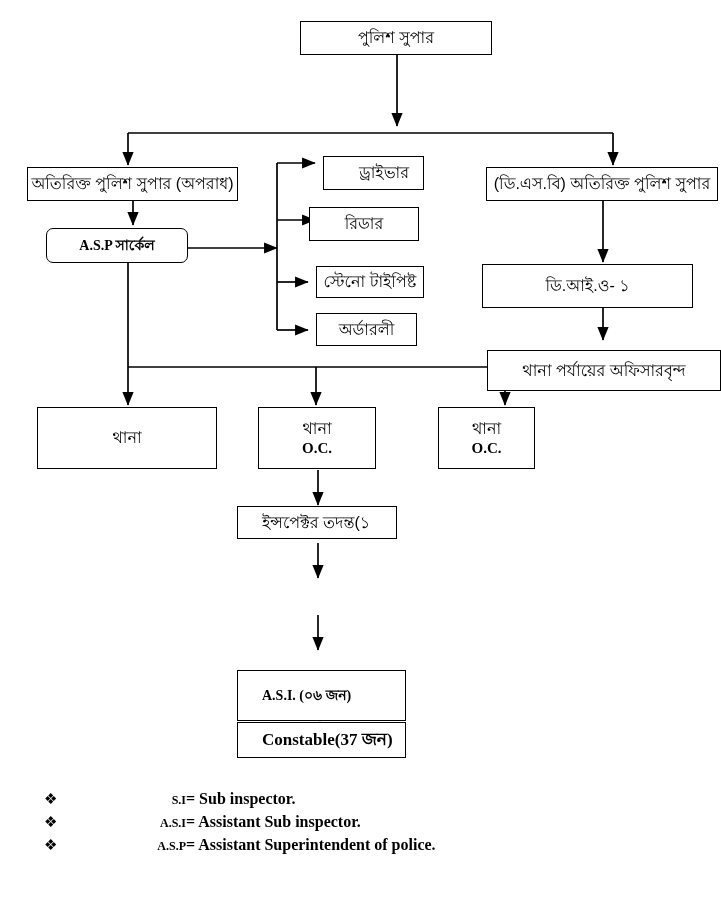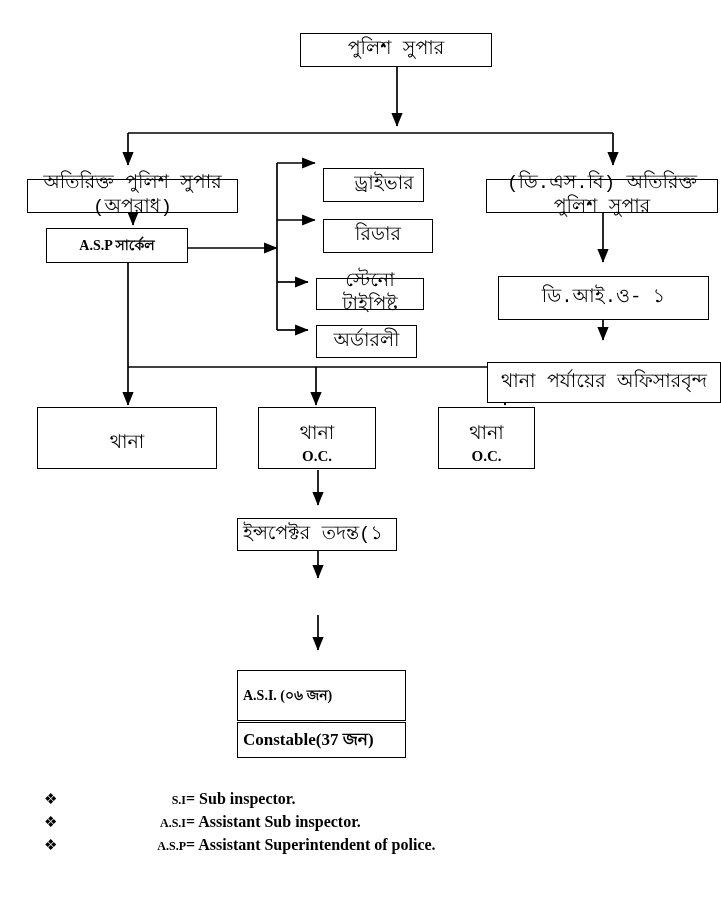--- a/index.html
+++ b/index.html
@@ -3,24 +3,24 @@
 <meta charset="utf-8">
 <style>
   html,body{margin:0;padding:0;background:#ffffff;}
   body{width:721px;height:897px;position:relative;
        font-family:"Liberation Serif","DejaVu Serif",serif;color:#000;}
   #chart{position:absolute;left:0;top:0;width:721px;height:897px;}
   .box{position:absolute;border:1.6px solid #000;background:#fff;
        display:flex;flex-direction:column;align-items:center;justify-content:center;
        box-sizing:border-box;text-align:center;line-height:1.25;}
   .box .ln{display:block;width:100%;}
-  .bn{font-family:Liberation Mono, monospace;font-size:19px;margin-top:12px;}
+  .bn{font-family:Liberation Sans, sans-serif;font-size:16px;}
   .be{font-weight:bold;font-size:15px;font-family:"Liberation Serif","DejaVu Serif",serif;}
   .mix{font-size:14px;font-family:"Liberation Serif","DejaVu Serif",serif;font-weight:bold;}
-  .leftal{align-items:flex-start;padding-left:5px;text-align:left;}
+  .leftal{align-items:flex-start;padding-left:24px;text-align:left;}
   svg{position:absolute;left:0;top:0;width:721px;height:897px;pointer-events:none;}
   #legend{position:absolute;left:44px;top:790px;width:520px;}
   .lrow{display:flex;align-items:baseline;height:23px;}
   .lbul{width:22px;font-size:15px;line-height:1;}
   .lkey{width:120px;font-weight:bold;font-size:12px;text-align:right;}
   .lval{font-weight:bold;font-size:16px;}
 </style>
 </head>
 <body>
 
@@ -65,41 +65,41 @@
   </svg>
 
   <div class="box bn" style="left:300px;top:21px;width:192px;height:34px;">
     <span class="ln">পুলিশ সুপার</span>
   </div>
 
   <div class="box bn" style="left:27px;top:167px;width:211px;height:34px;justify-content:center;">
     <span class="ln">অতিরিক্ত পুলিশ সুপার (অপরাধ)</span>
   </div>
 
-  <div class="box mix" style="left:46px;top:228px;width:142px;height:35px;">
+  <div class="box mix" style="left:46px;top:228px;width:142px;height:35px;border-radius:7px;">
     <span class="ln">A.S.P সার্কেল</span>
   </div>
 
   <div class="box bn" style="left:486px;top:167px;width:232px;height:34px;">
     <span class="ln">(ডি.এস.বি) অতিরিক্ত পুলিশ সুপার</span>
   </div>
 
-  <div class="box bn" style="left:498px;top:264px;width:211px;height:44px;">
+  <div class="box bn" style="left:482px;top:264px;width:211px;height:44px;">
     <span class="ln">ডি.আই.ও- ১</span>
   </div>
 
   <div class="box bn" style="left:487px;top:350px;width:234px;height:41px;">
     <span class="ln">থানা পর্যায়ের অফিসারবৃন্দ</span>
   </div>
 
   <div class="box bn" style="left:323px;top:156px;width:101px;height:34px;padding-left:21px;">
     <span class="ln">ড্রাইভার</span>
   </div>
 
-  <div class="box bn" style="left:323px;top:207px;width:110px;height:34px;">
+  <div class="box bn" style="left:309px;top:207px;width:110px;height:34px;">
     <span class="ln">রিডার</span>
   </div>
 
   <div class="box bn" style="left:316px;top:266px;width:108px;height:32px;">
     <span class="ln">স্টেনো টাইপিষ্ট</span>
   </div>
 
   <div class="box bn" style="left:316px;top:313px;width:101px;height:33px;">
     <span class="ln">অর্ডারলী</span>
   </div>

